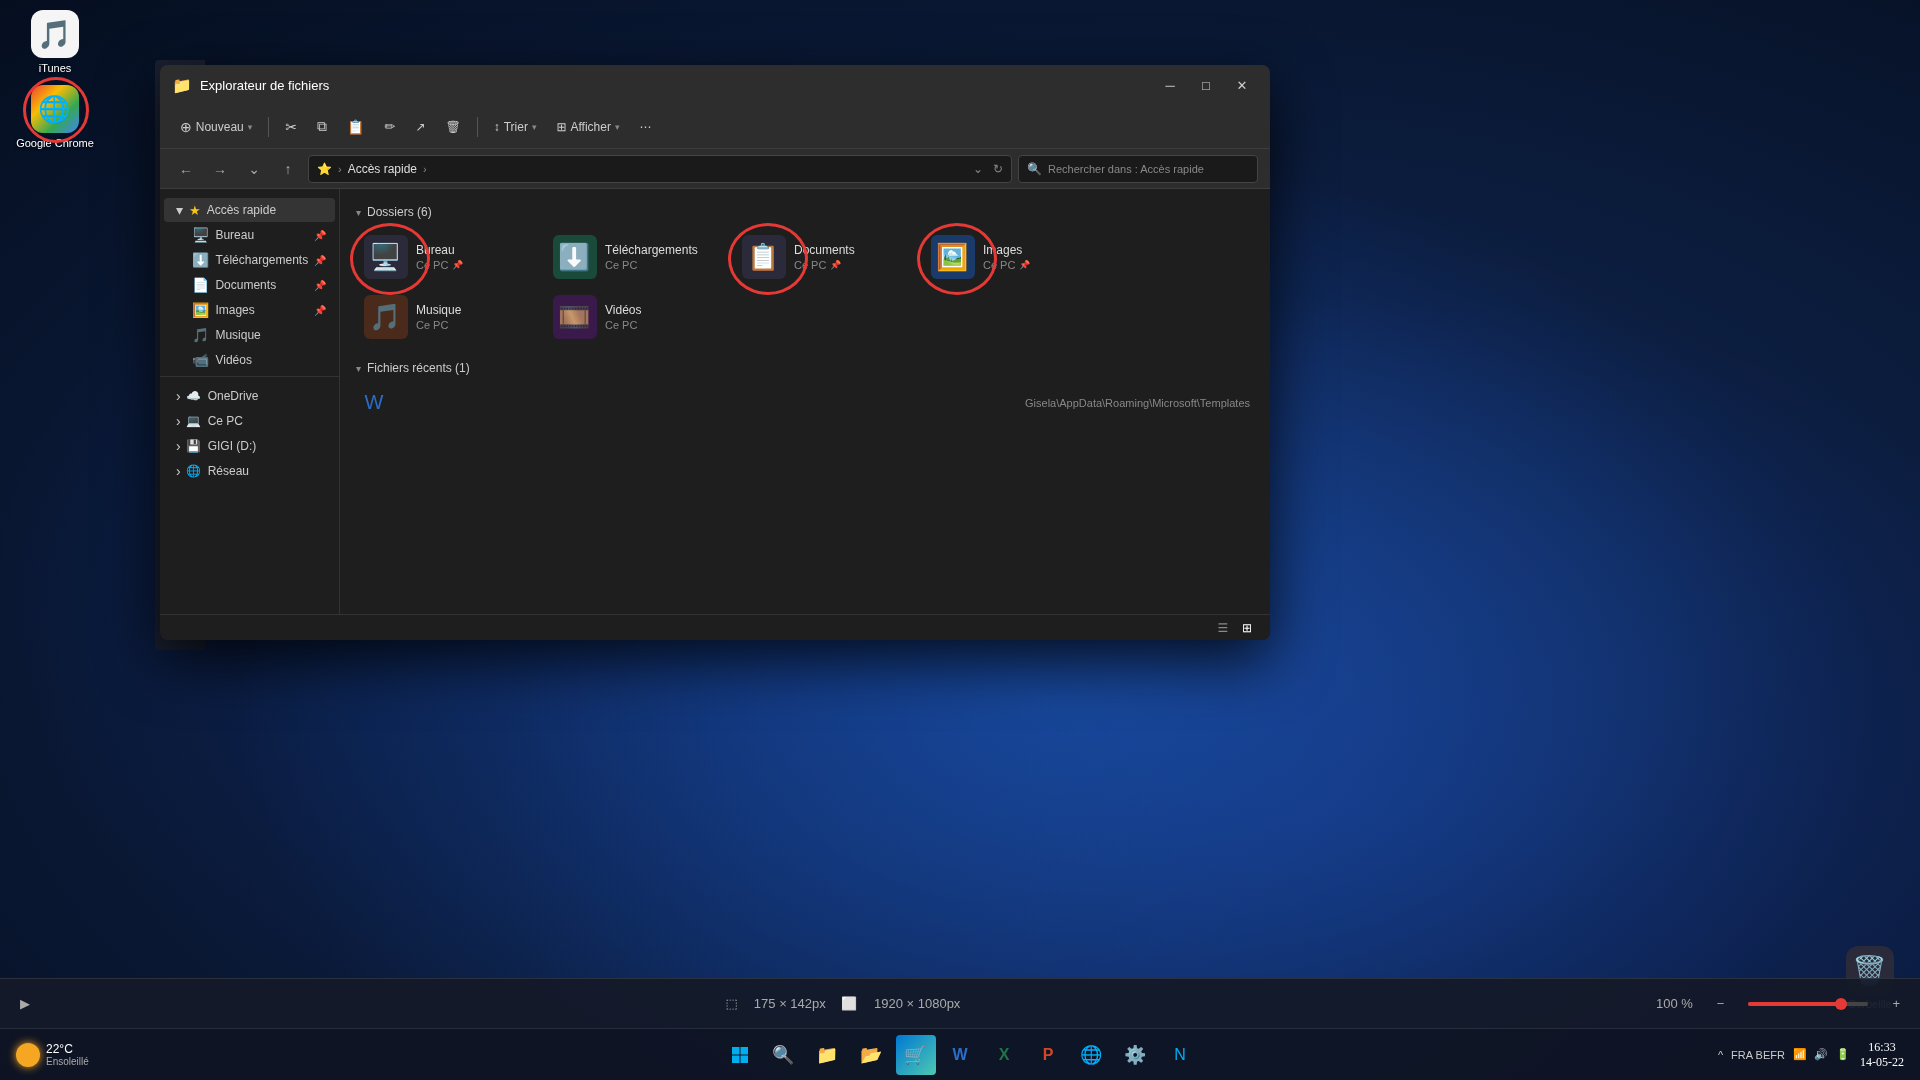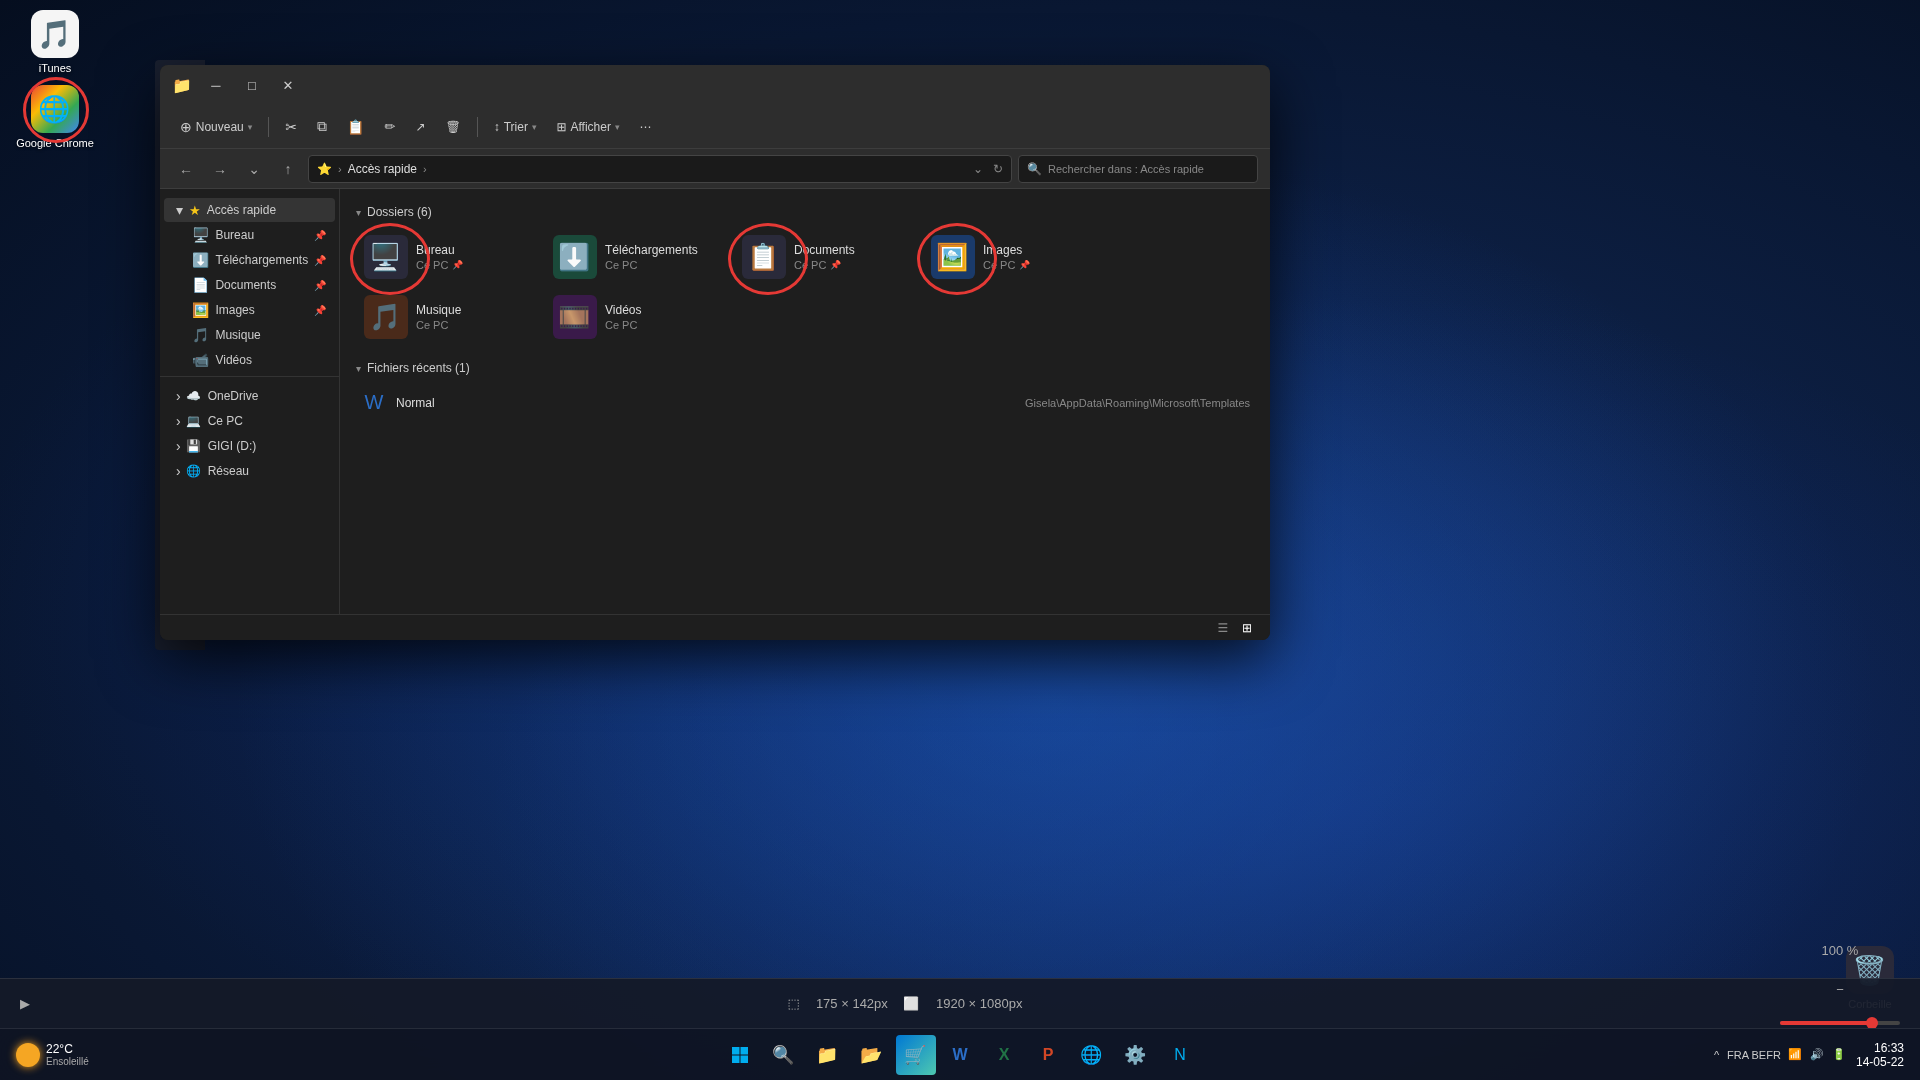--- a/index.html
+++ b/index.html
@@ -109,40 +109,40 @@
       color: #ccc;
       font-size: 18px;
     }
     .taskbar-right {
       display: flex;
       align-items: center;
       gap: 10px;
       color: #fff;
       font-size: 11px;
     }
-    .time-display { text-align: right; font-size: 12px; }
+    .time-display { text-align: center; font-size: 12px; font-family: Liberation Serif, serif; }
 
     
     .photo-viewer-bar {
       position: absolute;
       bottom: 52px;
       left: 0;
       right: 0;
       height: 50px;
       background: rgba(20,25,40,0.95);
       display: flex;
       align-items: center;
       justify-content: space-between;
       padding: 0 20px;
       z-index: 90;
       border-top: 1px solid rgba(255,255,255,0.1);
     }
     .photo-viewer-left { display: flex; align-items: center; gap: 8px; color: #aaa; font-size: 13px; }
     .photo-viewer-center { display: flex; align-items: center; gap: 16px; color: #aaa; font-size: 13px; }
-    .photo-viewer-right { display: flex; align-items: center; gap: 24px; color: #aaa; font-size: 13px; flex-direction: column; }
+    .photo-viewer-right { display: flex; align-items: center; gap: 24px; color: #aaa; font-size: 13px; }
     .zoom-slider {
       width: 120px;
       height: 4px;
       background: #444;
       border-radius: 2px;
       position: relative;
     }
     .zoom-slider-fill {
       width: 80%;
       height: 100%;
@@ -442,20 +442,21 @@
   </div>
   <span class="icon-label">Corbeille</span>
 </div>
 
 <div class="behind-window"></div>
 
 <div class="explorer-window">
 
   <div class="title-bar">
     <span class="title-bar-icon">📁</span>
+    <span class="title-bar-title">Explorateur de fichiers</span>
     <div class="title-bar-controls">
       <div class="title-bar-btn">─</div>
       <div class="title-bar-btn">□</div>
       <div class="title-bar-btn close">✕</div>
     </div>
   </div>
 
   <div class="toolbar">
     <div class="toolbar-btn">
       <span class="toolbar-icon">⊕</span>
@@ -674,21 +675,20 @@
 
       </div>
 
       <div class="section-header">
         <span class="section-arrow">▾</span>
         <span>Fichiers récents (1)</span>
       </div>
 
       <div class="recent-item">
         <span class="recent-icon" style="color:#2b6ec7;font-size:20px;">W</span>
-        <span class="recent-name">Normal</span>
         <span class="recent-path">Gisela\AppData\Roaming\Microsoft\Templates</span>
       </div>
 
     </div>
 
   </div>
 
   <div class="status-bar">
     <span class="status-text">7 élément(s)  |</span>
     <div class="view-btns">

